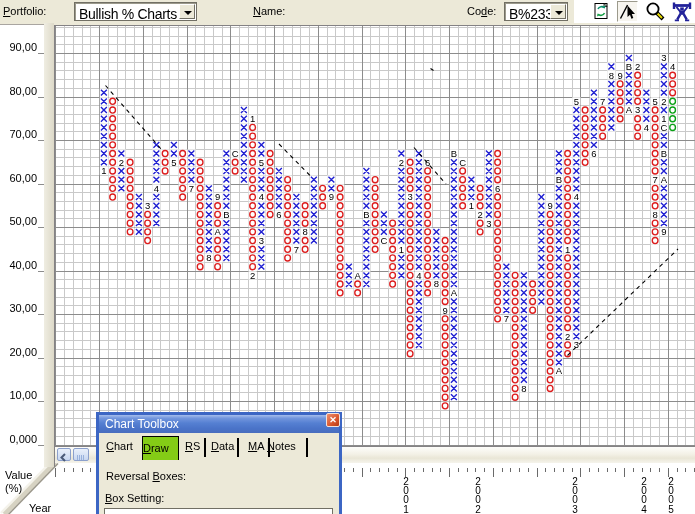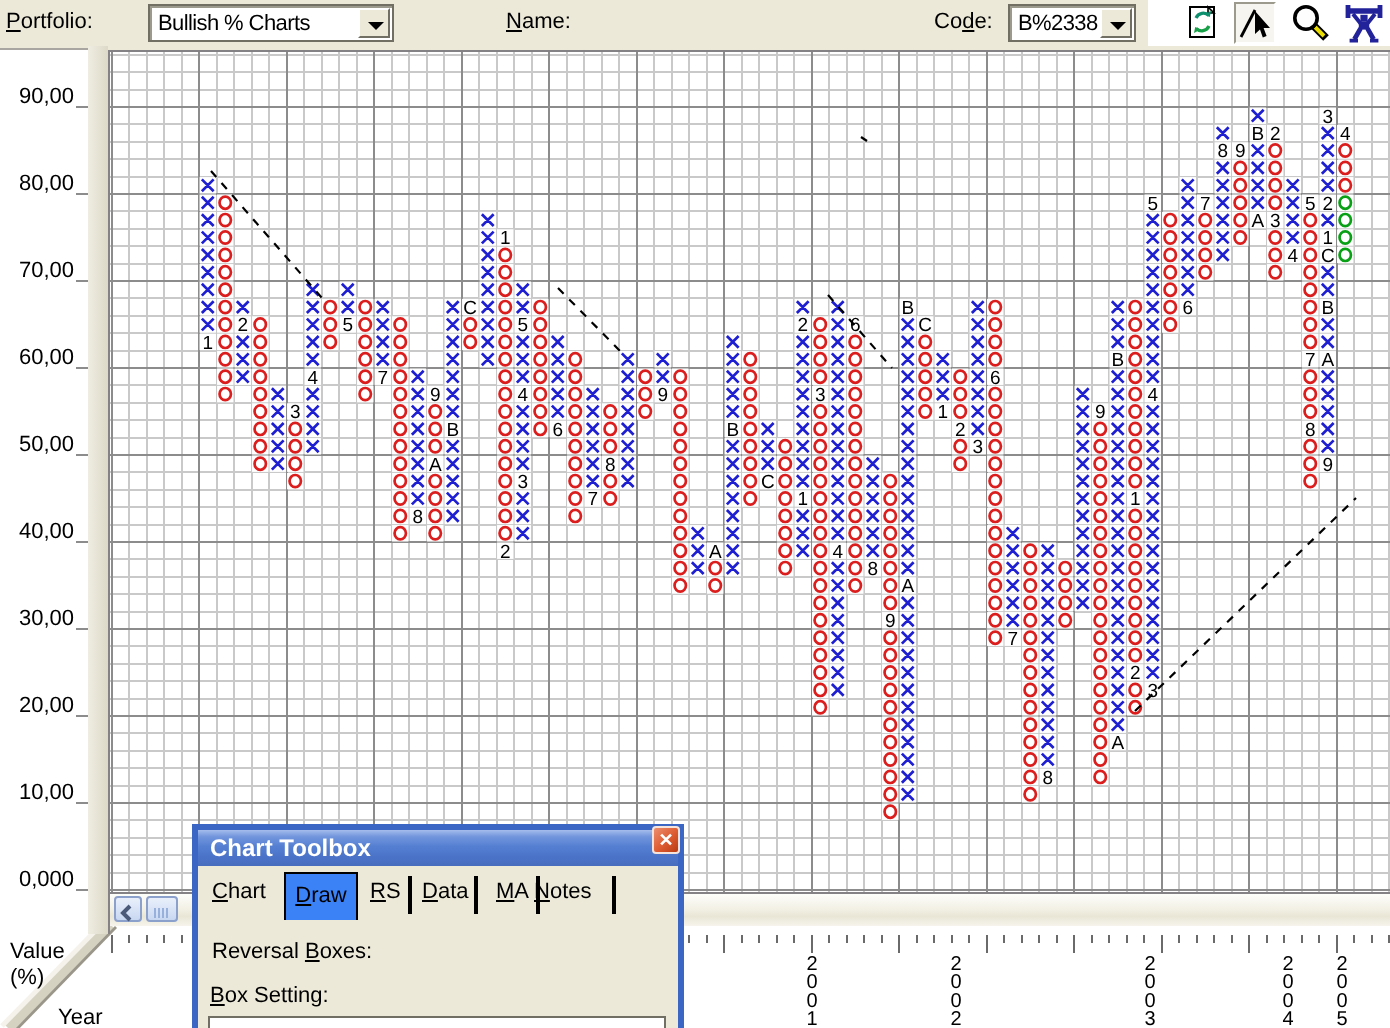--- a/index.html
+++ b/index.html
@@ -1,42 +1,42 @@
 <!DOCTYPE html>
 <html><head><meta charset="utf-8">
 <style>
 *{margin:0;padding:0;box-sizing:border-box}
 html,body{width:695px;height:514px;overflow:hidden;background:#fff;font-family:"Liberation Sans",sans-serif}
 #page{position:relative;width:695px;height:514px;overflow:hidden}
 .tb{position:absolute;left:0;top:0;width:574px;height:23px;background:#ece9d8}
 .lbl{position:absolute;font-size:11px;color:#000;top:5px;white-space:nowrap}
 .combo{position:absolute;top:2px;height:19px;background:#fff;border:1px solid #716f64;box-shadow:inset 1px 1px 0 #9c9a8c}
-.combo .t{position:absolute;left:4px;top:3px;font-size:11px;letter-spacing:-0.3px;white-space:nowrap}
+.combo .t{position:absolute;left:4px;top:3px;font-size:14px;letter-spacing:-0.3px;white-space:nowrap}
 .cbtn{position:absolute;right:1px;top:1px;bottom:1px;width:16px;background:#ece9d8;border-top:1px solid #fff;border-left:1px solid #fff;border-right:1px solid #716f64;border-bottom:1px solid #716f64}
 .arr{position:absolute;left:4px;top:6px;width:0;height:0;border-left:4px solid transparent;border-right:4px solid transparent;border-top:4px solid #000}
 .tbbtn{position:absolute;top:1px;width:21px;height:21px}
 .pressed{background:#f7f5ef;border:1px solid #9c9a8c;border-bottom-color:#fff;border-right-color:#fff}
 
 .band-top{position:absolute;left:0;top:23px;width:695px;height:3px;background:#ece9d8}
 .band-left{position:absolute;left:44px;top:23px;width:10px;height:444px;background:linear-gradient(90deg,#efede2,#ddd9c8)}
 .pbord-l{position:absolute;left:54px;top:25px;width:1px;height:442px;background:#848284}
 .pbord-t{position:absolute;left:54px;top:25px;width:641px;height:1px;background:#848284}
 .pbord-b{position:absolute;left:54px;top:446px;width:641px;height:1px;background:#848284}
 
 .hsb{position:absolute;left:55px;top:447px;width:640px;height:16px;background:linear-gradient(180deg,#fdfdfa 0%,#f3f1e6 45%,#e9e6d6 70%,#f6f4ec 100%)}
 .sbtn{position:absolute;top:1px;width:14px;height:13px;border:1px solid #8ca0cc;border-radius:2px;background:linear-gradient(180deg,#e9f0fb,#c8d7f1)}
 .tooltip{position:absolute;left:448px;top:74px;width:82px;height:29px;background:#ffffe1;border:1px solid #000;font-size:10.6px;letter-spacing:-0.3px;line-height:13px;padding:1px 0 0 3px;white-space:nowrap;box-shadow:1px 1px 0 #999}
 
 .dlg{position:absolute;left:96px;top:412px;width:246px;height:102px;background:#3c66c4}
-.dlg .tit{position:absolute;left:3px;top:3px;right:3px;height:18px;background:linear-gradient(180deg,#a5bdec 0%,#7396dd 18%,#5580d2 45%,#4a73c8 75%,#486dbe 100%);color:#fff;font-weight:bold;font-size:12px;padding:2px 0 0 6px}
+.dlg .tit{position:absolute;left:3px;top:3px;right:3px;height:18px;background:linear-gradient(180deg,#a5bdec 0%,#7396dd 18%,#5580d2 45%,#4a73c8 75%,#486dbe 100%);color:#fff;font-weight:normal;font-size:12px;padding:2px 0 0 6px}
 .dlg .body{position:absolute;left:3px;top:21px;right:3px;bottom:0;background:#ece9d8}
 .xbtn{position:absolute;right:2px;top:1px;width:14px;height:14px;border:1px solid #f3e3dc;border-radius:2px;background:linear-gradient(135deg,#eb8e6e 0%,#dd5a30 55%,#b83a12 100%);color:#fff;font-size:9px;font-weight:bold;text-align:center;line-height:13px}
 .tab{position:absolute;top:7px;font-size:11px;white-space:nowrap}
 .tabsep{position:absolute;top:5px;width:2px;height:19px;background:#000}
-.seltab{position:absolute;left:43px;top:3px;width:37px;height:24px;border:1.5px solid #000;border-bottom:none;background:#3b82f6;font-size:11px;text-align:center;padding-top:5px}
+.seltab{position:absolute;left:43px;top:3px;width:37px;height:24px;border:1.5px solid #000;border-bottom:none;background:#84cc16;font-size:11px;padding-top:5px}
 .dl{position:absolute;font-size:11px;white-space:nowrap}
 .dcombo{position:absolute;left:110px;top:35px;width:117px;height:19px;background:#fff;border:1px solid #716f64}
 .bfield{position:absolute;left:5px;top:75px;right:6px;height:10px;background:#fff;border:1px solid #716f64;border-bottom:none}
 u{text-decoration:underline}
 </style></head>
 <body>
 <div id="page">
 <svg width="695" height="514" viewBox="0 0 695 514" style="position:absolute;left:0;top:0" shape-rendering="crispEdges" text-rendering="optimizeLegibility">
 <path d="M64.50 26.0V446.5 M73.25 26.0V446.5 M82.00 26.0V446.5 M90.75 26.0V446.5 M108.25 26.0V446.5 M117.00 26.0V446.5 M125.75 26.0V446.5 M134.50 26.0V446.5 M152.00 26.0V446.5 M160.75 26.0V446.5 M169.50 26.0V446.5 M178.25 26.0V446.5 M195.75 26.0V446.5 M204.50 26.0V446.5 M213.25 26.0V446.5 M222.00 26.0V446.5 M239.50 26.0V446.5 M248.25 26.0V446.5 M257.00 26.0V446.5 M265.75 26.0V446.5 M283.25 26.0V446.5 M292.00 26.0V446.5 M300.75 26.0V446.5 M309.50 26.0V446.5 M327.00 26.0V446.5 M335.75 26.0V446.5 M344.50 26.0V446.5 M353.25 26.0V446.5 M370.75 26.0V446.5 M379.50 26.0V446.5 M388.25 26.0V446.5 M397.00 26.0V446.5 M414.50 26.0V446.5 M423.25 26.0V446.5 M432.00 26.0V446.5 M440.75 26.0V446.5 M458.25 26.0V446.5 M467.00 26.0V446.5 M475.75 26.0V446.5 M484.50 26.0V446.5 M502.00 26.0V446.5 M510.75 26.0V446.5 M519.50 26.0V446.5 M528.25 26.0V446.5 M545.75 26.0V446.5 M554.50 26.0V446.5 M563.25 26.0V446.5 M572.00 26.0V446.5 M589.50 26.0V446.5 M598.25 26.0V446.5 M607.00 26.0V446.5 M615.75 26.0V446.5 M633.25 26.0V446.5 M642.00 26.0V446.5 M650.75 26.0V446.5 M659.50 26.0V446.5 M677.00 26.0V446.5 M685.75 26.0V446.5 M694.50 26.0V446.5 M45.5 27.40H695 M45.5 36.10H695 M45.5 44.80H695 M45.5 62.20H695 M45.5 70.90H695 M45.5 79.60H695 M45.5 88.30H695 M45.5 105.70H695 M45.5 114.40H695 M45.5 123.10H695 M45.5 131.80H695 M45.5 149.20H695 M45.5 157.90H695 M45.5 166.60H695 M45.5 175.30H695 M45.5 192.70H695 M45.5 201.40H695 M45.5 210.10H695 M45.5 218.80H695 M45.5 236.20H695 M45.5 244.90H695 M45.5 253.60H695 M45.5 262.30H695 M45.5 279.70H695 M45.5 288.40H695 M45.5 297.10H695 M45.5 305.80H695 M45.5 323.20H695 M45.5 331.90H695 M45.5 340.60H695 M45.5 349.30H695 M45.5 366.70H695 M45.5 375.40H695 M45.5 384.10H695 M45.5 392.80H695 M45.5 410.20H695 M45.5 418.90H695 M45.5 427.60H695 M45.5 436.30H695" stroke="#c9c9c9" stroke-width="1" fill="none"></path>
 <path d="M55.75 26.0V446.5 M99.50 26.0V446.5 M143.25 26.0V446.5 M187.00 26.0V446.5 M230.75 26.0V446.5 M274.50 26.0V446.5 M318.25 26.0V446.5 M362.00 26.0V446.5 M405.75 26.0V446.5 M449.50 26.0V446.5 M493.25 26.0V446.5 M537.00 26.0V446.5 M580.75 26.0V446.5 M624.50 26.0V446.5 M668.25 26.0V446.5 M38.0 53.50H695 M38.0 97.00H695 M38.0 140.50H695 M38.0 184.00H695 M38.0 227.50H695 M38.0 271.00H695 M38.0 314.50H695 M38.0 358.00H695 M38.0 401.50H695 M38.0 445.00H695" stroke="#8c8c8c" stroke-width="1" fill="none"></path>

